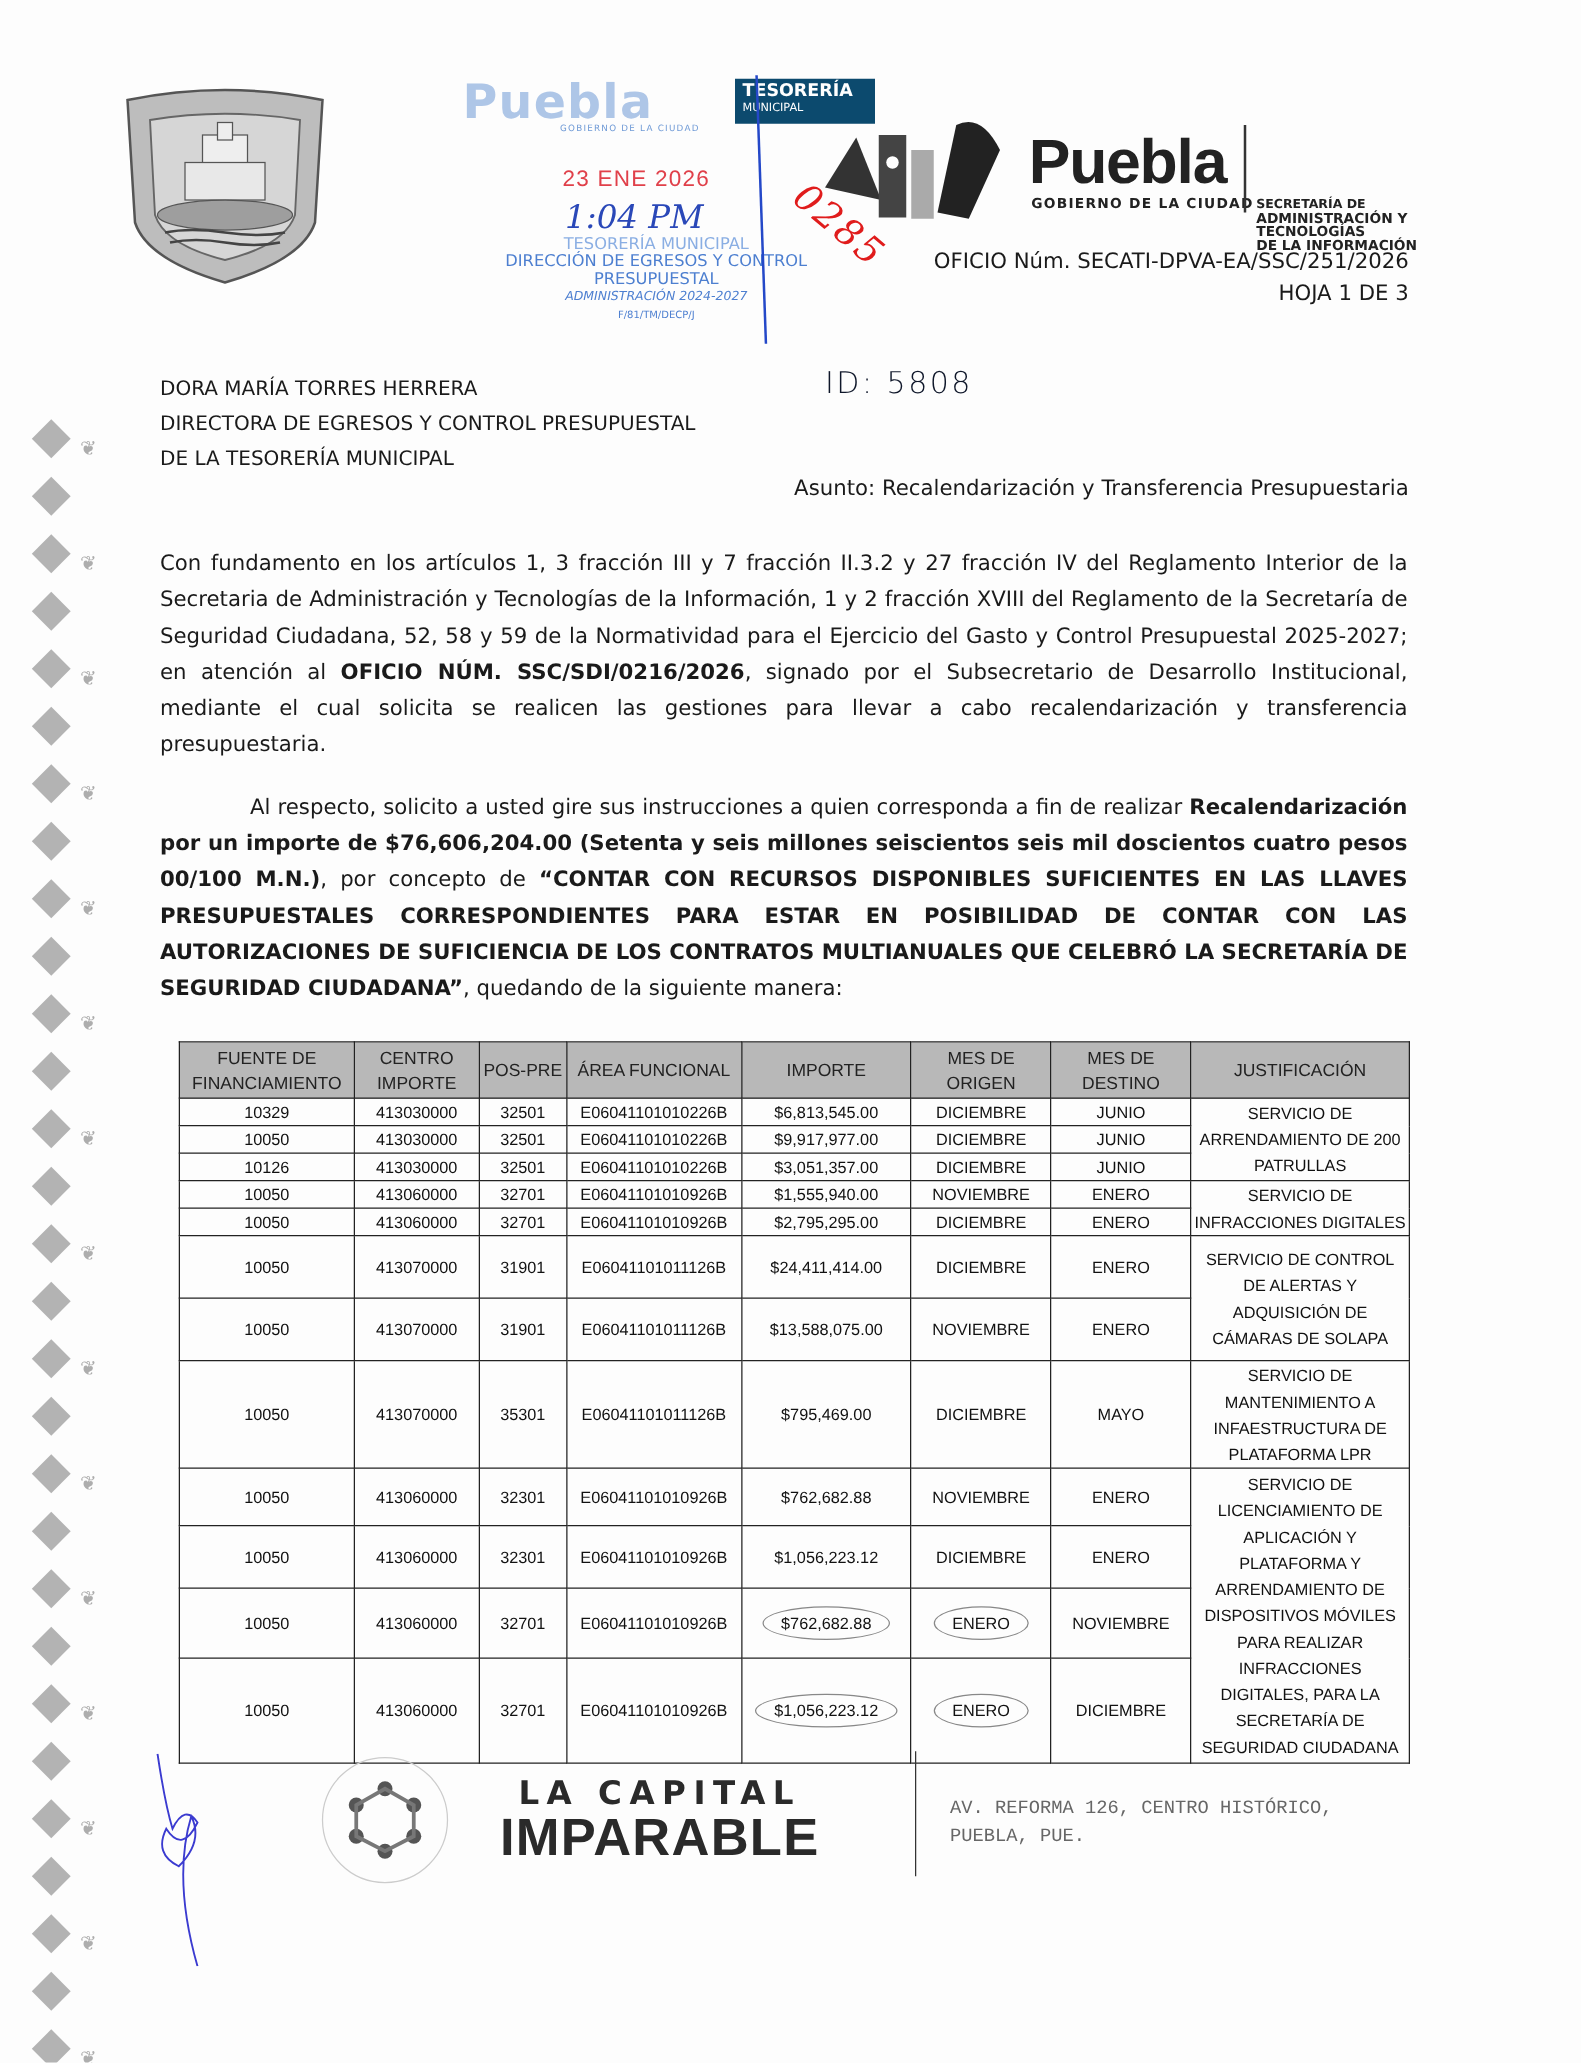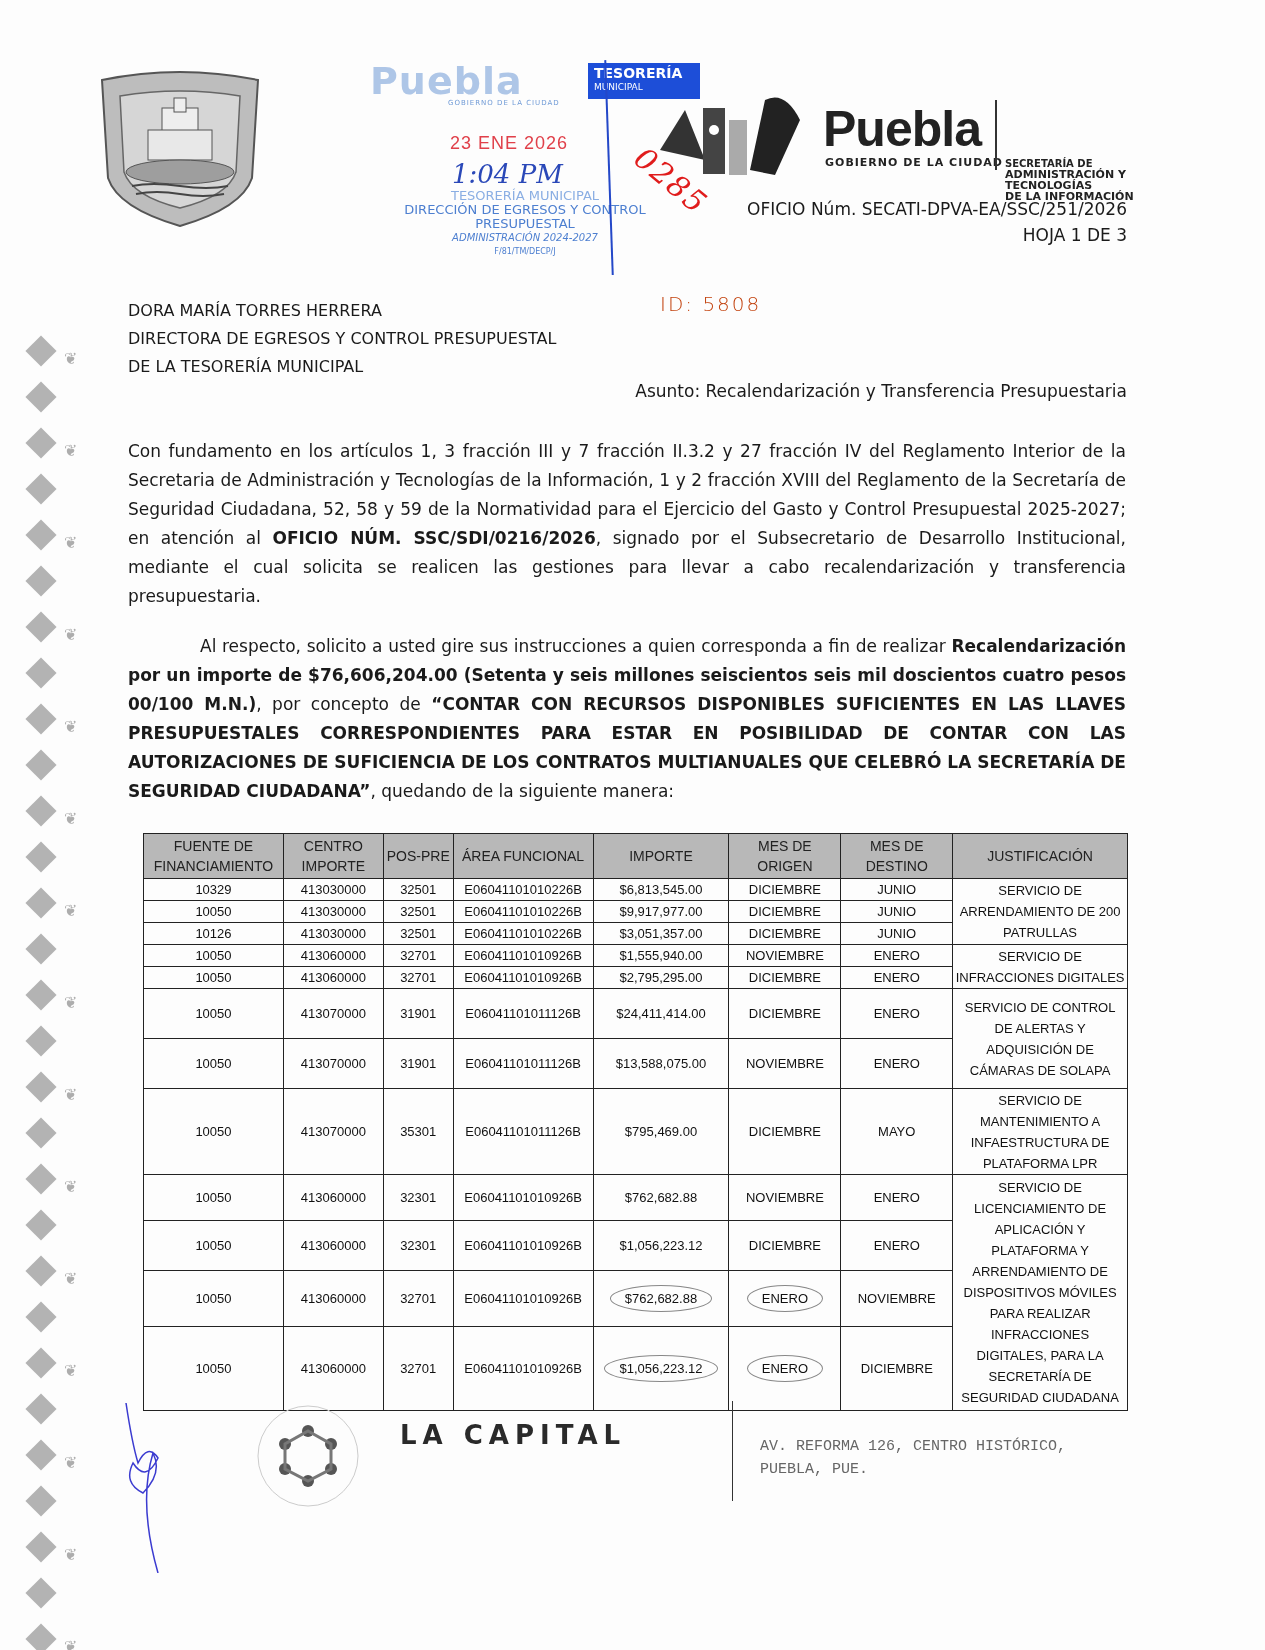--- a/index.html
+++ b/index.html
@@ -9,21 +9,21 @@
     
     .side-border { position: absolute; left: 18px; top: 340px; width: 60px; height: 1310px; }
     .side-border .motif { position: absolute; left: 12px; width: 22px; height: 22px; background: #9a9a9a; transform: rotate(45deg); opacity: .75; }
     .side-border .leaf { position: absolute; left: 46px; width: 14px; height: 18px; color: #9a9a9a; font-size: 16px; line-height: 18px; opacity: .8; }
 
     
     .crest { position: absolute; left: 92px; top: 68px; width: 176px; height: 160px; }
     .stamp-area { position: absolute; left: 370px; top: 55px; width: 330px; height: 200px; }
     .stamp-logo { position: absolute; left: 0; top: 4px; width: 200px; height: 50px; color: #6f9ad6; font-weight: bold; font-size: 38px; letter-spacing: 1px; opacity: .55; }
     .stamp-sub { position: absolute; left: 78px; top: 44px; font-size: 7px; color: #6f9ad6; letter-spacing: 1px; }
-    .stamp-badge { position: absolute; left: 218px; top: 8px; width: 112px; height: 36px; background: #1d4ed8; color: #fff; font-weight: bold; font-size: 14px; padding: 3px 6px; line-height: 14px; }
+    .stamp-badge { position: absolute; left: 218px; top: 8px; width: 112px; height: 36px; background: #0c4a6e; color: #fff; font-weight: bold; font-size: 14px; padding: 3px 6px; line-height: 14px; }
     .stamp-badge small { display: block; font-size: 9px; font-weight: normal; }
     .stamp-date { position: absolute; left: 80px; top: 78px; font-size: 18px; color: #e0404a; font-family: "Liberation Sans", sans-serif; letter-spacing: 1px; }
     .stamp-time { position: absolute; left: 82px; top: 104px; font-size: 26px; color: #2a48b8; font-family: "DejaVu Serif", serif; font-style: italic; text-align: center; }
     .stamp-lines { position: absolute; left: 10px; top: 134px; width: 290px; text-align: center; color: #4d7fd0; font-size: 13px; line-height: 14px; }
     .stamp-lines .s1 { color: #8aaee3; }
     .stamp-lines .s4 { font-size: 10px; font-style: italic; }
     .stamp-lines .s5 { font-size: 8px; }
     .stamp-num { position: absolute; left: 650px; top: 140px; color: #e01c1c; font-size: 30px; font-family: "DejaVu Serif", serif; font-style: italic; transform: rotate(40deg); transform-origin: left top; letter-spacing: 2px; }
     .sig-line { position: absolute; left: 608px; top: 60px; width: 6px; height: 215px; border-left: 2px solid #2448c8; transform: rotate(-2deg); }
 
@@ -33,21 +33,21 @@
     .gov-sub { position: absolute; left: 170px; top: 66px; font-size: 11px; font-weight: bold; color: #222; letter-spacing: 1px; }
     .gov-div { position: absolute; left: 340px; top: 10px; height: 70px; border-left: 2px solid #333; }
     .gov-dept { position: absolute; left: 350px; top: 24px; font-size: 10px; font-weight: bold; color: #222; line-height: 11px; margin-top: 44px; }
     .gov-dept .big { font-size: 11px; }
 
     .oficio { position: absolute; right: 138px; top: 196px; text-align: right; font-size: 17px; line-height: 26px; color: #1a1a1a; }
 
     
     .addressee { position: absolute; left: 128px; top: 297px; font-size: 16px; line-height: 28px; }
     .presente { letter-spacing: 6px; }
-    .handwritten-id { position: absolute; left: 660px; top: 292px; font-size: 20px; color: #c2410c; font-family: "DejaVu Sans", sans-serif; font-weight: 200; letter-spacing: 2px; }
+    .handwritten-id { position: absolute; left: 660px; top: 292px; font-size: 24px; color: #0f172a; font-family: "DejaVu Sans", sans-serif; font-weight: 200; letter-spacing: 2px; }
     .asunto { position: absolute; right: 138px; top: 381px; font-size: 17px; }
 
     
     .para { position: absolute; left: 128px; width: 998px; font-size: 17px; line-height: 29px; text-align: justify; }
     .para1 { top: 437px; }
     .para2 { top: 632px; text-indent: 72px; }
     .para b { font-weight: bold; }
 
     
     .tbl-wrap { position: absolute; left: 143px; top: 833px; width: 985px; }
@@ -340,19 +340,20 @@
           <circle cx="78" cy="68" r="6"></circle>
         <circle cx="55" cy="80" r="6"></circle>
           <circle cx="32" cy="68" r="6"></circle>
           <circle cx="32" cy="43" r="6"></circle>
       </g>
       <polygon points="55,30 78,43 78,68 55,80 32,68 32,43" fill="none" stroke="#777" stroke-width="3"></polygon>
     </svg>
   </div>
   <div class="capital">
     <div class="t1">LA CAPITAL</div>
+    <div class="t2">IMPARABLE</div>
   </div>
   <div class="foot-div"></div>
   <div class="address">
     <div>AV. REFORMA 126, CENTRO HISTÓRICO,</div>
     <div>PUEBLA, PUE.</div>
   </div>
 </div>
 
 </body></html>

